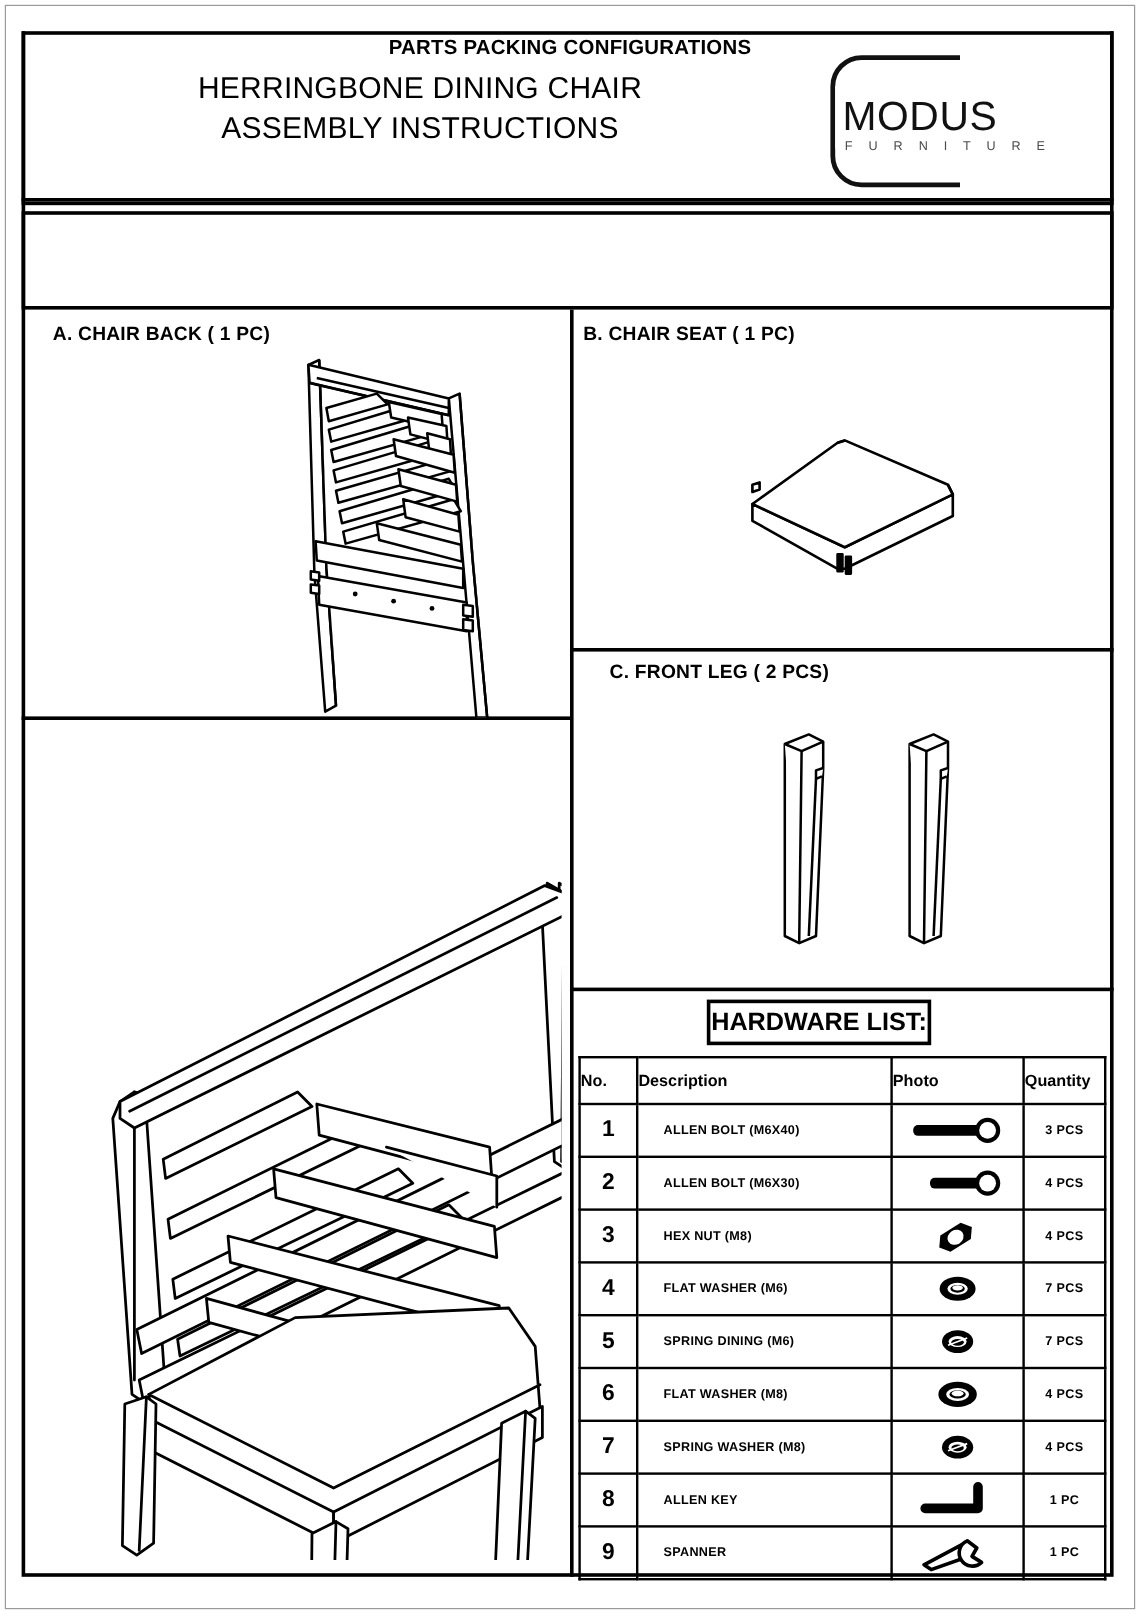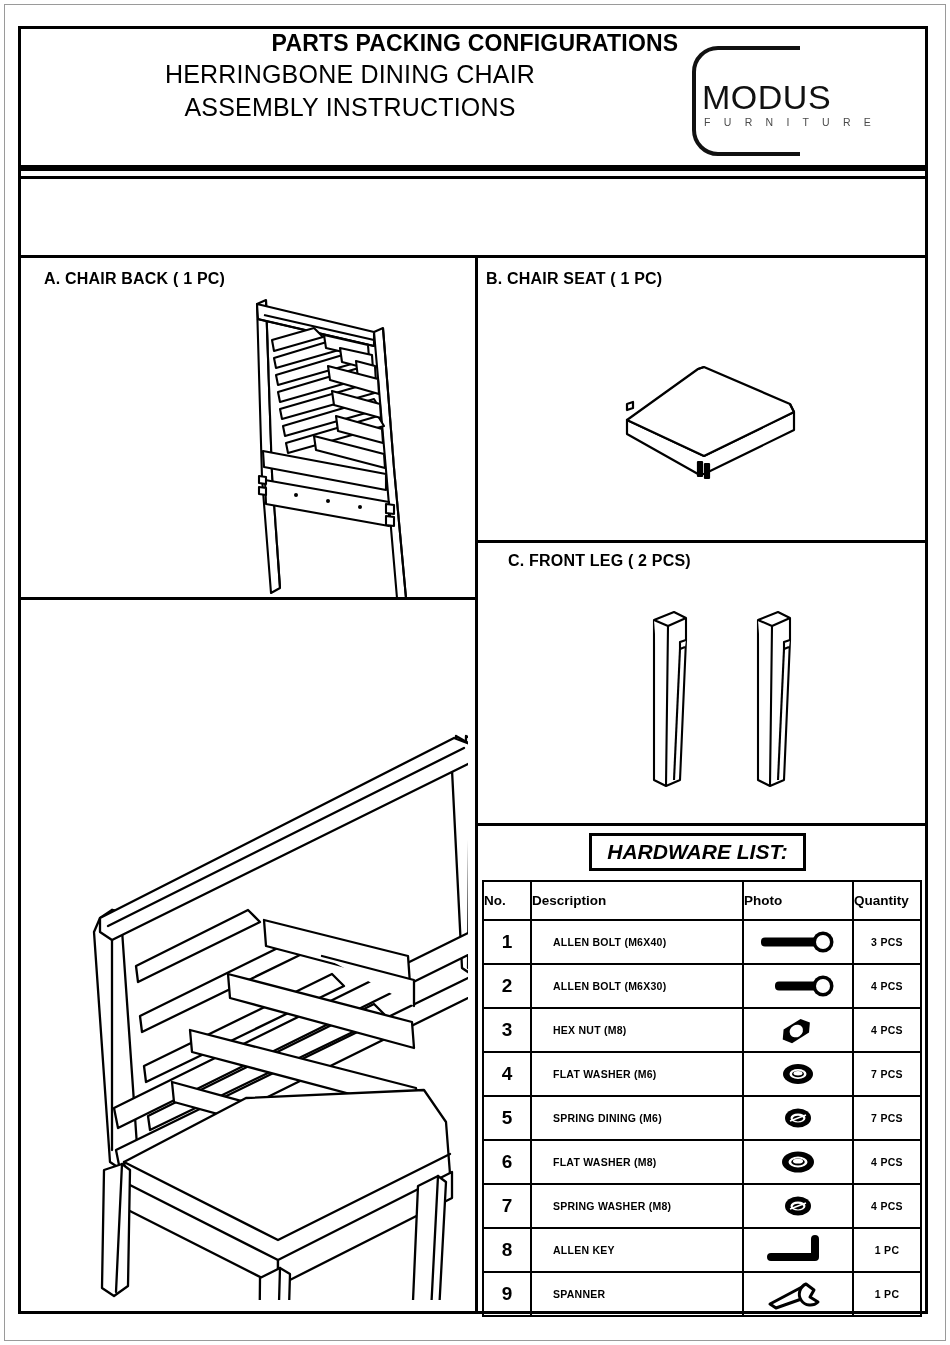--- a/index.html
+++ b/index.html
@@ -117,21 +117,21 @@
     border-right: 3px solid #000;
     border-bottom: 3px solid #000;
     border-top: 3px solid #000;
     box-sizing: border-box;
   }
   .section-band-title {
     position: absolute;
     left: 0; right: 0;
     top: 30px;
     text-align: center;
-    font-size: 23px;
+    font-size: 17px;
     font-weight: bold;
     letter-spacing: 0.2px;
   }
 
   
   .panel-label {
     position: absolute;
     font-size: 16px;
     font-weight: bold;
     letter-spacing: 0.2px;
@@ -148,25 +148,24 @@
 
   
   .illus { position: absolute; }
   .illus svg { display: block; }
 
   
   .hw-title-box {
     position: absolute;
     left: 589px;
     top: 833px;
-    width: 217px;
+    width: 187px;
     height: 38px;
     border: 3px solid #000;
     box-sizing: border-box;
-    font-style: italic;
   }
   .hw-title-box span {
     display: block;
     text-align: center;
     font-size: 21px;
     font-weight: bold;
     line-height: 32px;
   }
   .hw-table {
     position: absolute;

